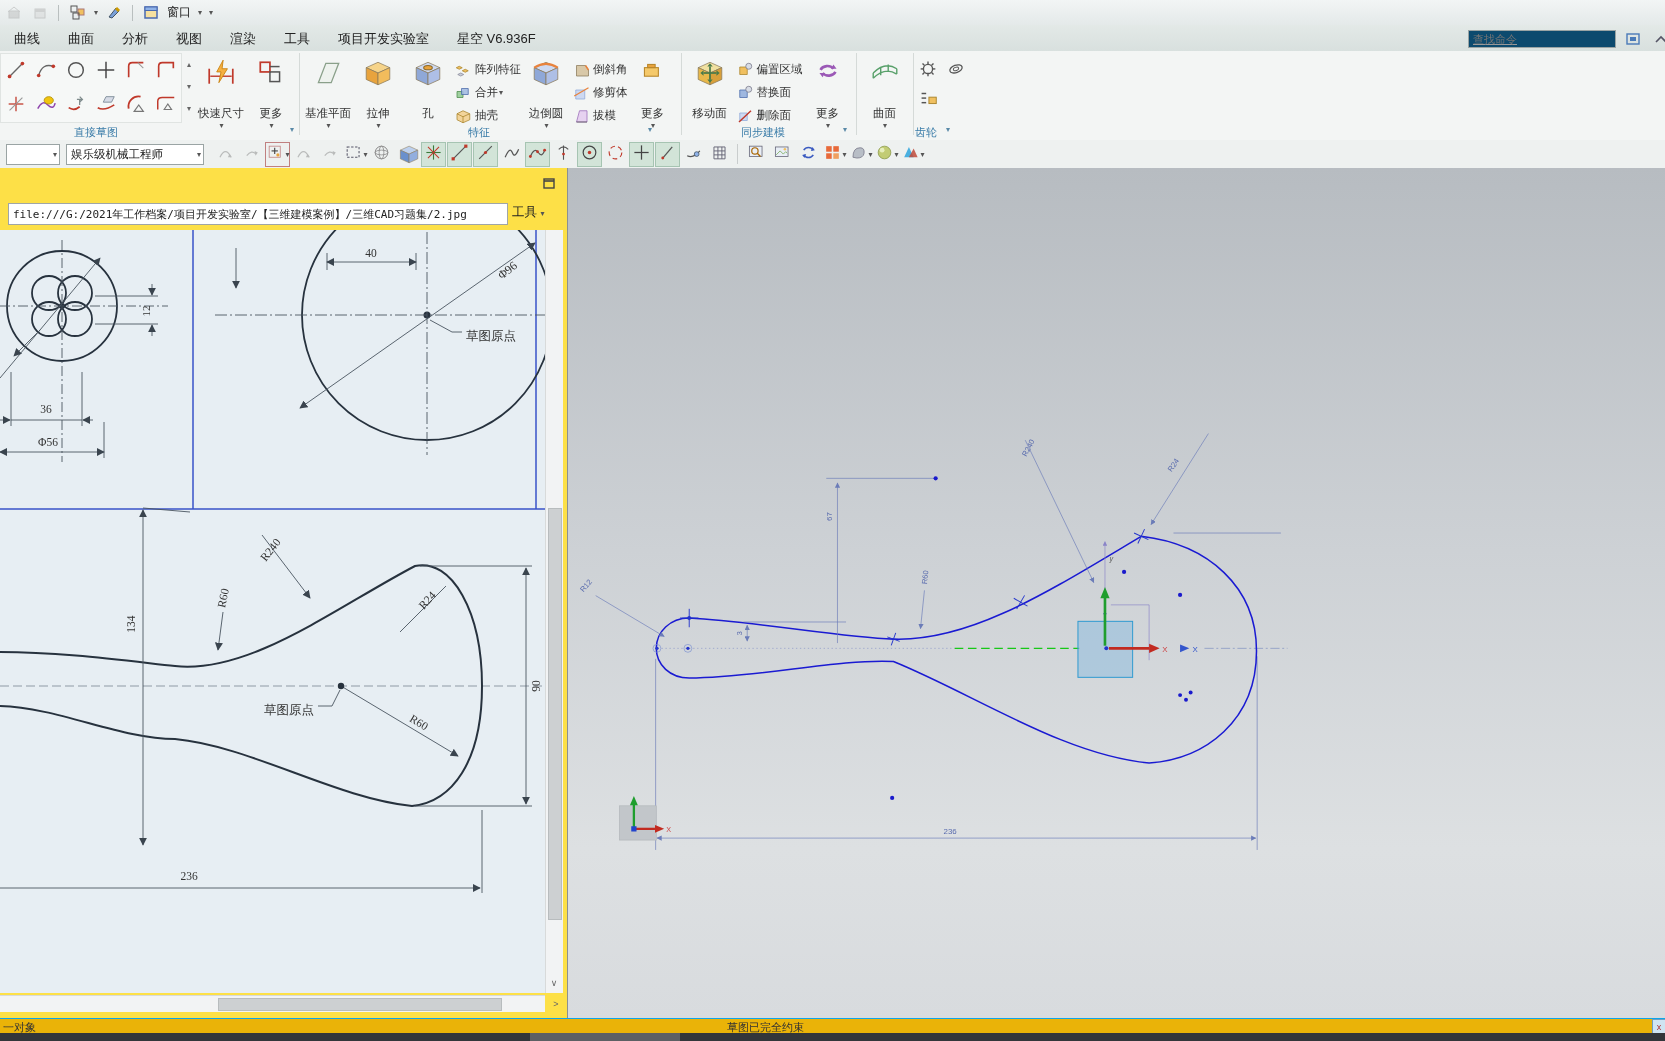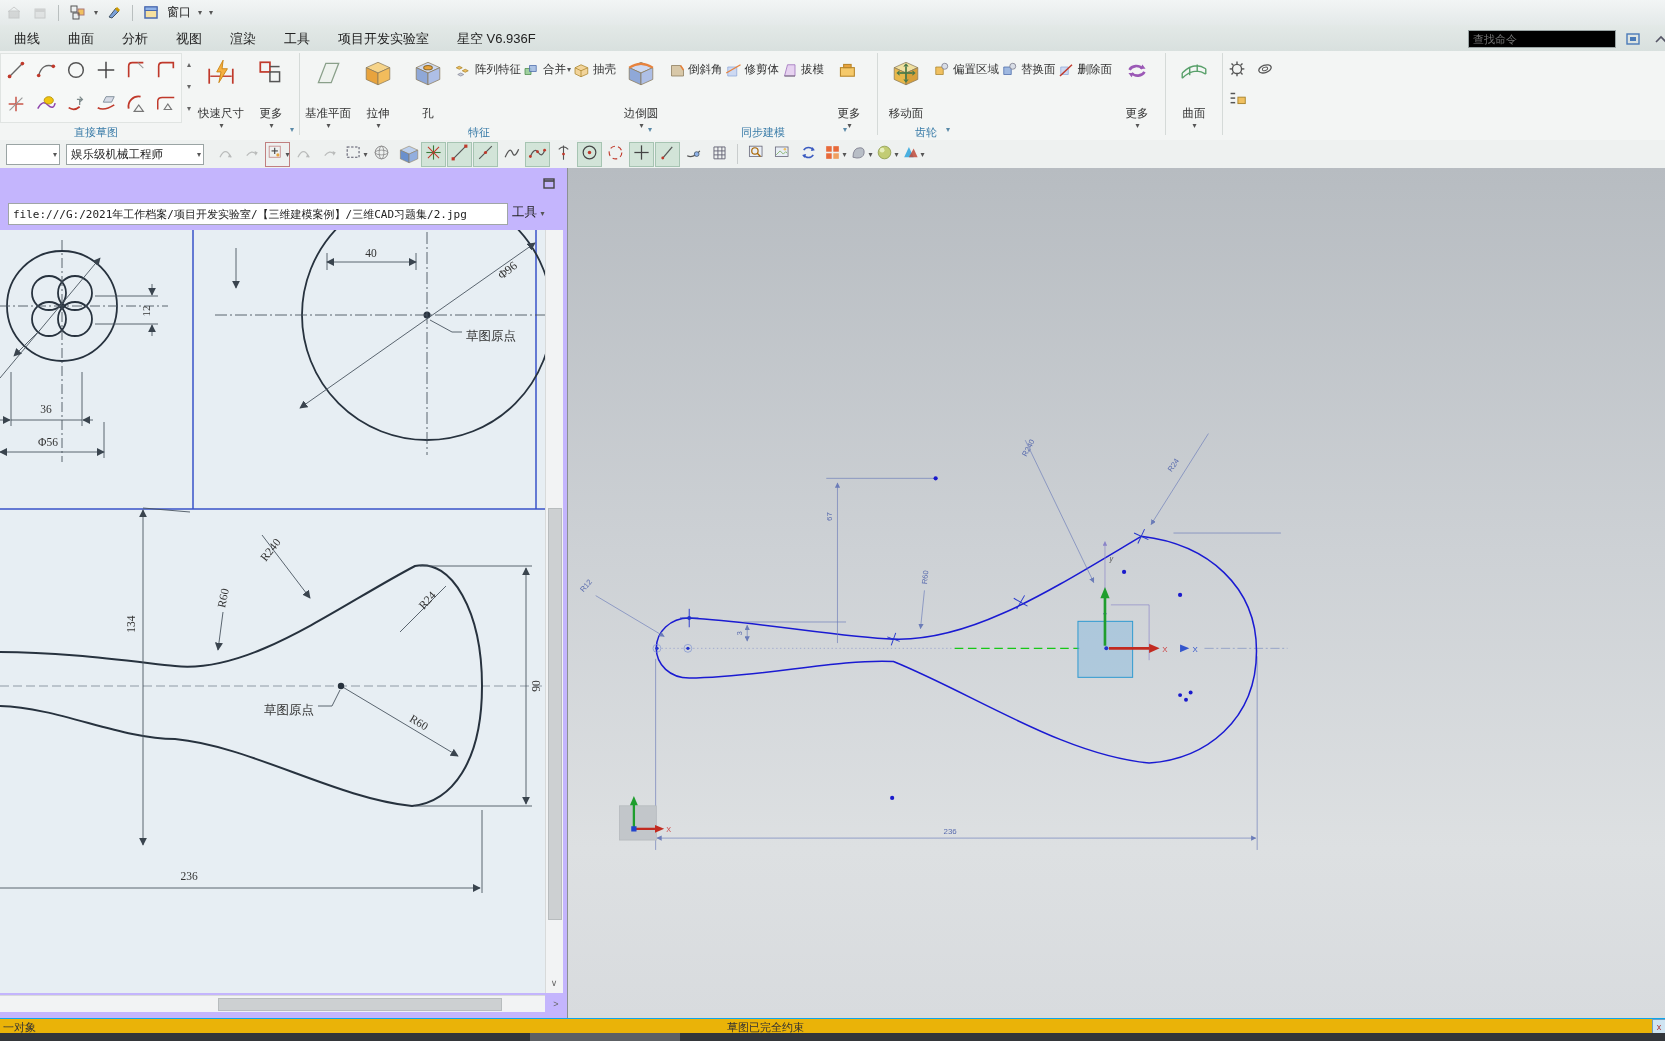--- a/index.html
+++ b/index.html
@@ -11,30 +11,30 @@
   .qsep{width:1px;height:16px;background:#b9bfbf;margin:0 2px;}
   .qbtn{width:20px;height:20px;display:flex;align-items:center;justify-content:center;}
   .dim-ico{opacity:.35;filter:grayscale(1);}
   #wintitle{position:absolute;left:0;right:0;text-align:center;font-size:12px;color:#333;pointer-events:none;}
   #brand{position:absolute;right:8px;top:4px;font-weight:bold;font-style:italic;letter-spacing:1px;color:#009999;font-size:14px;margin-top:32px;}
   .dda{font-size:8px;color:#555;margin-left:1px;}
   
   #menubar{position:absolute;left:0;top:25px;width:1665px;height:26px;background:linear-gradient(#e3e9e7,#d8e0de);border-bottom:1px solid #c3cac8;display:flex;align-items:center;}
   .mtab{padding:0 14px;font-size:13px;color:#222;line-height:25px;cursor:default;}
   #searchwrap{position:absolute;left:1468px;top:29px;display:flex;align-items:center;}
-  #searchbox{width:124px;height:16px;border:1px solid #9aa4a4;background:#000000;font-size:11px;color:#999;padding:0 18px 0 4px;}
+  #searchbox{width:124px;height:16px;border:1px solid #9aa4a4;background:#0c4a6e;font-size:11px;color:#999;padding:0 18px 0 4px;text-decoration:underline;}
   .mico{width:22px;height:20px;display:flex;align-items:center;justify-content:center;margin-left:6px;}
   
   #ribbon{position:absolute;left:0;top:51px;width:1665px;height:89px;background:#f3f5f4;border-bottom:1px solid #ccd2d0;}
   #ribbonrow{position:absolute;left:0;top:2px;height:70px;display:flex;align-items:flex-start;}
   .rsep{width:1px;height:82px;background:#d5dad8;margin:0 3px;}
   .bigbtn{width:50px;display:flex;flex-direction:column;align-items:center;padding-top:4px;cursor:default;}
   .bigbtn .bico{height:32px;display:flex;align-items:center;justify-content:center;}
   .bigbtn .blab{font-size:11.5px;color:#333;white-space:nowrap;margin-top:17px;}
-  .smallcol{display:flex;justify-content:flex-start;padding-top:5px;}
+  .smallcol{display:flex;flex-direction:column;justify-content:flex-start;padding-top:5px;}
   .smallrow{display:flex;align-items:center;height:23px;cursor:default;}
   .smallrow .sico{width:20px;height:18px;display:flex;align-items:center;justify-content:center;}
   .smallrow .slab{font-size:11.5px;color:#333;white-space:nowrap;margin-left:2px;}
   #sketchgrid{display:grid;grid-template-columns:repeat(6,30px);grid-template-rows:34px 34px;border:1px solid #e0e4e2;background:#f6f8f7;}
   .gcell{display:flex;align-items:center;justify-content:center;cursor:default;}
   #gridscroll{display:flex;flex-direction:column;justify-content:space-around;height:66px;width:14px;font-size:8px;color:#666;align-items:center;}
   .grplab{position:absolute;top:74px;transform:translateX(-50%);font-size:11px;color:#3a7ca8;white-space:nowrap;}
   .grparr{position:absolute;top:74px;font-size:8px;color:#5a8aa8;}
   
   #toolbar{position:absolute;left:0;top:140px;width:1665px;height:28px;background:#eef1f0;border-bottom:1px solid #c9cdcd;display:flex;align-items:center;}
@@ -45,21 +45,21 @@
   .tbtn.dis{opacity:.38;filter:grayscale(.9);}
   .tbtn.framed{border:1px solid #c08080;}
   .tsep{width:1px;height:20px;background:#c9cdcd;margin:0 5px;}
   .tdd{font-size:8px;color:#555;margin-left:1px;}
   
   #main{position:absolute;left:0;top:168px;width:1665px;height:850px;}
   #gfx{position:absolute;left:568px;top:0;width:1097px;height:850px;background:linear-gradient(180deg,#b7bcc1 0%,#cdd1d5 45%,#dde0e2 80%,#d8dbde 100%);}
   #vpsvg{position:absolute;left:0;top:0;}
   #paneledge{position:absolute;left:567px;top:0;width:1px;height:850px;background:#8b9093;}
   
-  #panel{position:absolute;left:0;top:0;width:567px;height:850px;background:#c4b5fd;border-right:1px solid #9aa0a0;}
+  #panel{position:absolute;left:0;top:0;width:567px;height:850px;background:#fde047;border-right:1px solid #9aa0a0;}
   #restorebox{position:absolute;left:541px;top:8px;width:16px;height:15px;display:flex;align-items:center;justify-content:center;cursor:default;}
   #urlbar{position:absolute;left:8px;top:35px;width:490px;height:20px;border:1px solid #a0a6a6;background:#fff;font-family:"DejaVu Sans Mono",monospace;font-size:11px;color:#222;display:flex;align-items:center;padding:0 4px;white-space:nowrap;overflow:hidden;}
   #toolsbtn{position:absolute;left:512px;top:36px;font-size:12.5px;color:#222;cursor:default;}
   #imgarea{position:absolute;left:0;top:62px;width:545px;height:763px;background:#e7eef3;overflow:hidden;}
   #vsb{position:absolute;left:545px;top:62px;width:17px;height:763px;background:#f2f3f4;border-left:1px solid #d8dada;}
   #vsb .thumb{position:absolute;left:2px;top:278px;width:12px;height:410px;background:#cdd0d2;border:1px solid #b8bcbe;}
   #vsb .btn{position:absolute;left:0px;top:744px;width:16px;height:17px;display:flex;align-items:center;justify-content:center;font-size:9px;color:#666;}
   #hsb{position:absolute;left:0;top:827px;width:545px;height:16px;background:#f2f3f4;border-top:1px solid #d8dada;}
   #hsb .thumb{position:absolute;left:218px;top:2px;width:282px;height:11px;background:#cdd0d2;border:1px solid #b8bcbe;}
   #hsbbtn{position:absolute;left:548px;top:829px;width:16px;height:14px;display:flex;align-items:center;justify-content:center;font-size:9px;color:#666;}

